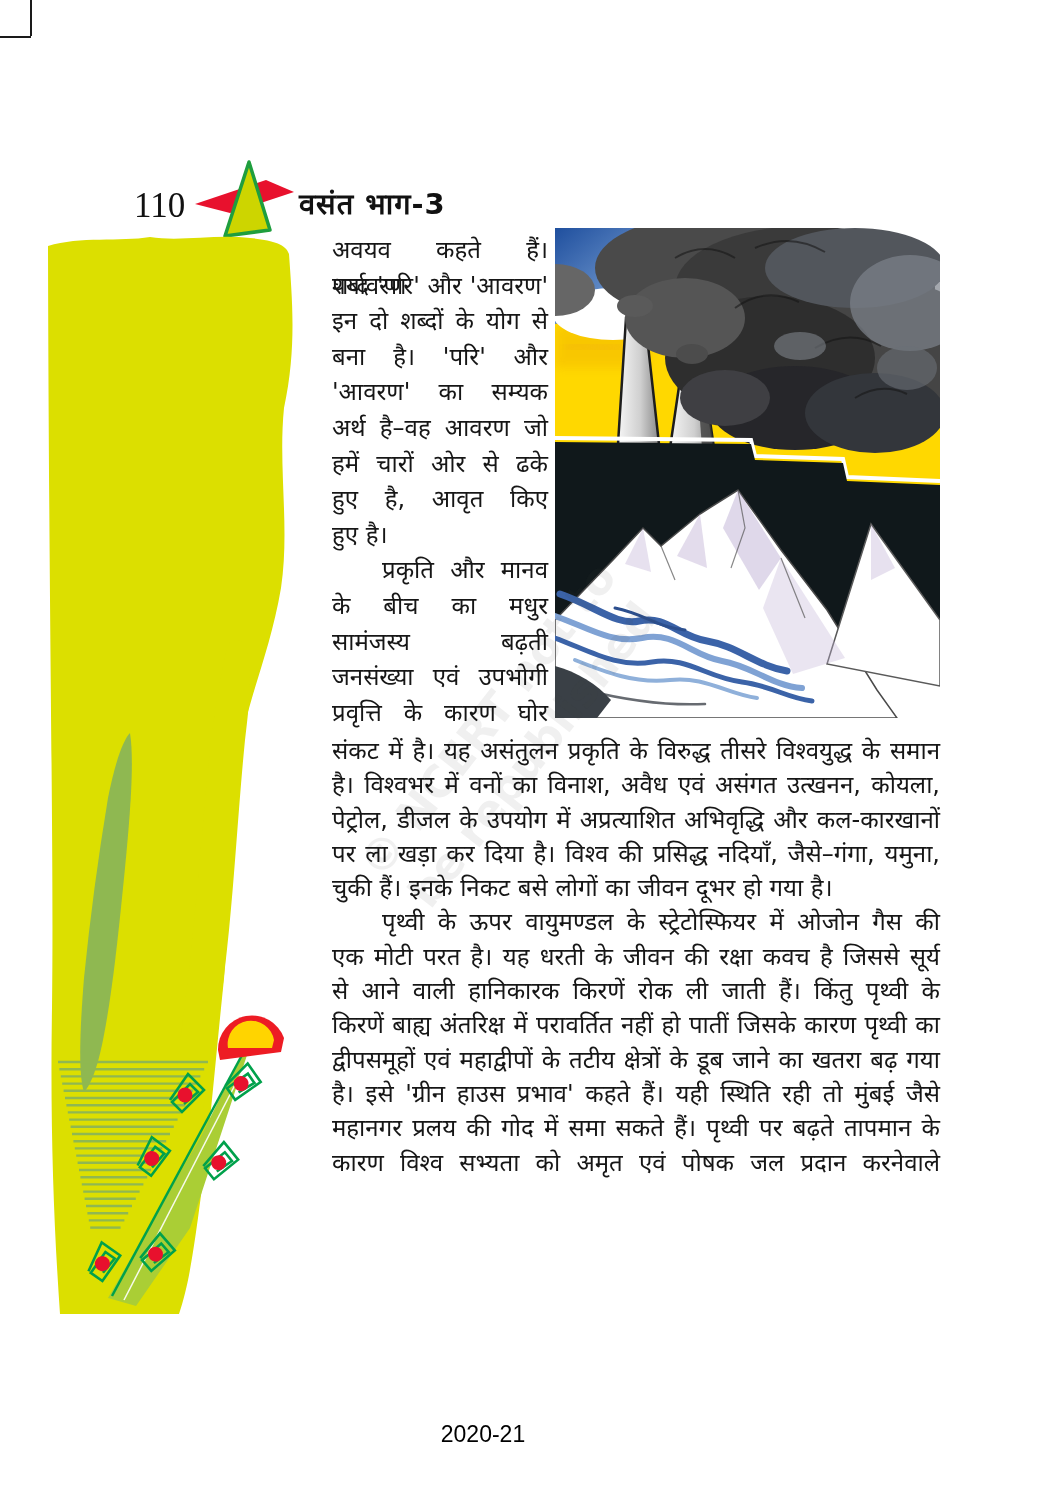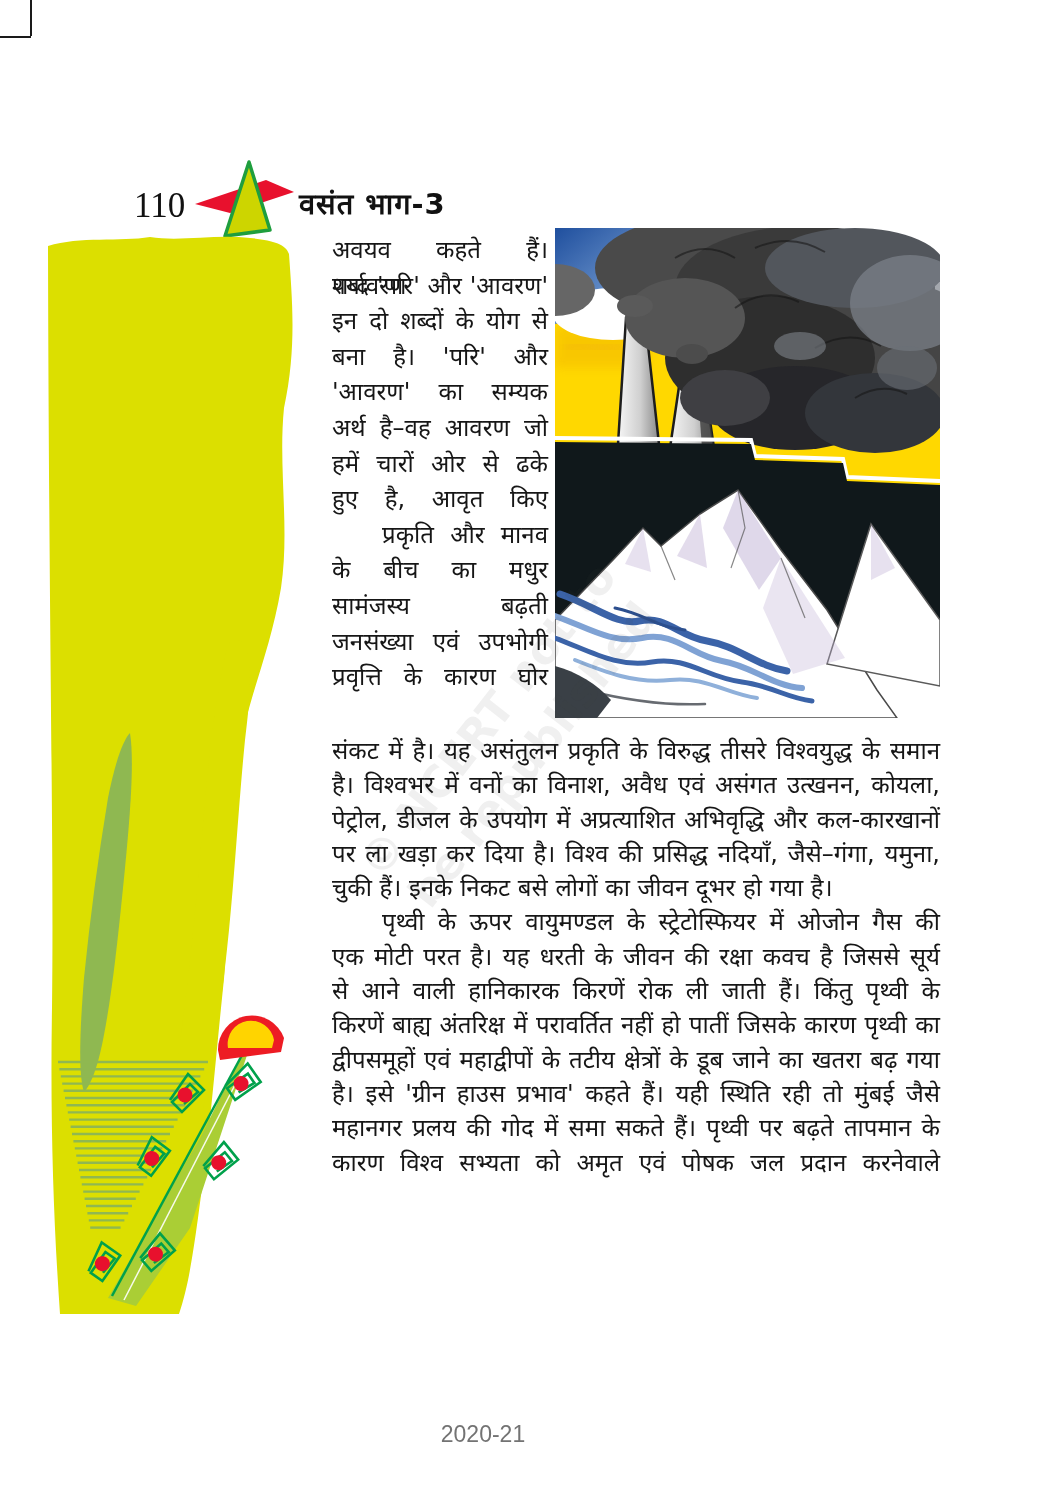--- a/index.html
+++ b/index.html
@@ -24,21 +24,21 @@
   .tline.nj{text-align:left;text-align-last:left;}
   .tline.ind{padding-left:50px;}
   
   .watermark{
     left:300px;top:680px;width:420px;transform:rotate(-52deg);
     color:rgba(60,60,70,0.08);font-size:44px;font-weight:bold;text-align:center;
     pointer-events:none;line-height:1.3;
   }
   
   .footer{left:0;top:1421px;width:966px;text-align:center;
-    font-family:"Liberation Sans",sans-serif;font-size:23px;color:#737373;}
+    font-family:"Liberation Sans",sans-serif;font-size:23px;color:#000000;}
 </style>
 </head>
 <body>
 
 <div class="abs cropmark-v"></div>
 <div class="abs cropmark-h"></div>
 
 <div class="abs page-number">110</div>
 
 <svg class="abs" style="left:192px;top:156px;" width="112" height="88" viewBox="0 0 112 88">
@@ -220,20 +220,21 @@
 
 <div class="abs textcol" id="col-lines">
     <div class="tline j">अवयव कहते हैं। पर्यावरण</div>
     <div class="tline j">शब्द 'परि' और 'आवरण'</div>
     <div class="tline j">इन दो शब्दों के योग से</div>
     <div class="tline j">बना है। 'परि' और</div>
     <div class="tline j">'आवरण' का सम्यक</div>
     <div class="tline j">अर्थ है–वह आवरण जो</div>
     <div class="tline j">हमें चारों ओर से ढके</div>
     <div class="tline j">हुए है, आवृत किए</div>
+    <div class="tline nj">हुए है।</div>
     <div class="tline j ind">प्रकृति और मानव</div>
     <div class="tline j">के बीच का मधुर</div>
     <div class="tline j">सामंजस्य बढ़ती</div>
     <div class="tline j">जनसंख्या एवं उपभोगी</div>
     <div class="tline j">प्रवृत्ति के कारण घोर</div>
   </div>
 <div class="abs textbody" id="body-lines">
     <div class="tline j">संकट में है। यह असंतुलन प्रकृति के विरुद्ध तीसरे विश्वयुद्ध के समान</div>
     <div class="tline j">है। विश्वभर में वनों का विनाश, अवैध एवं असंगत उत्खनन, कोयला,</div>
     <div class="tline j">पेट्रोल, डीजल के उपयोग में अप्रत्याशित अभिवृद्धि और कल-कारखानों</div>

